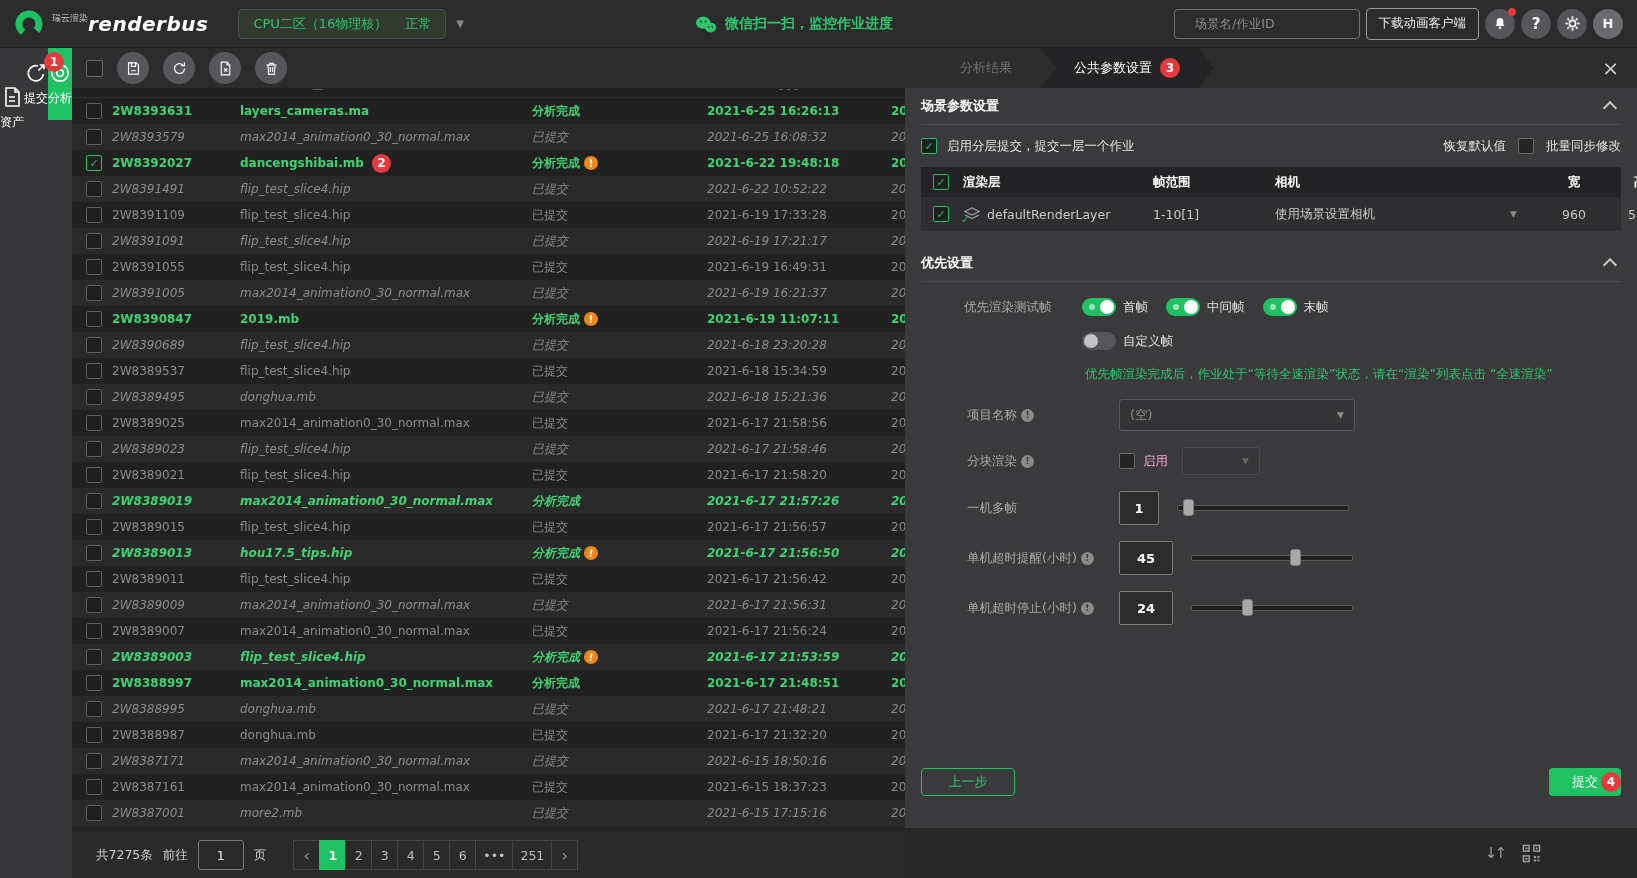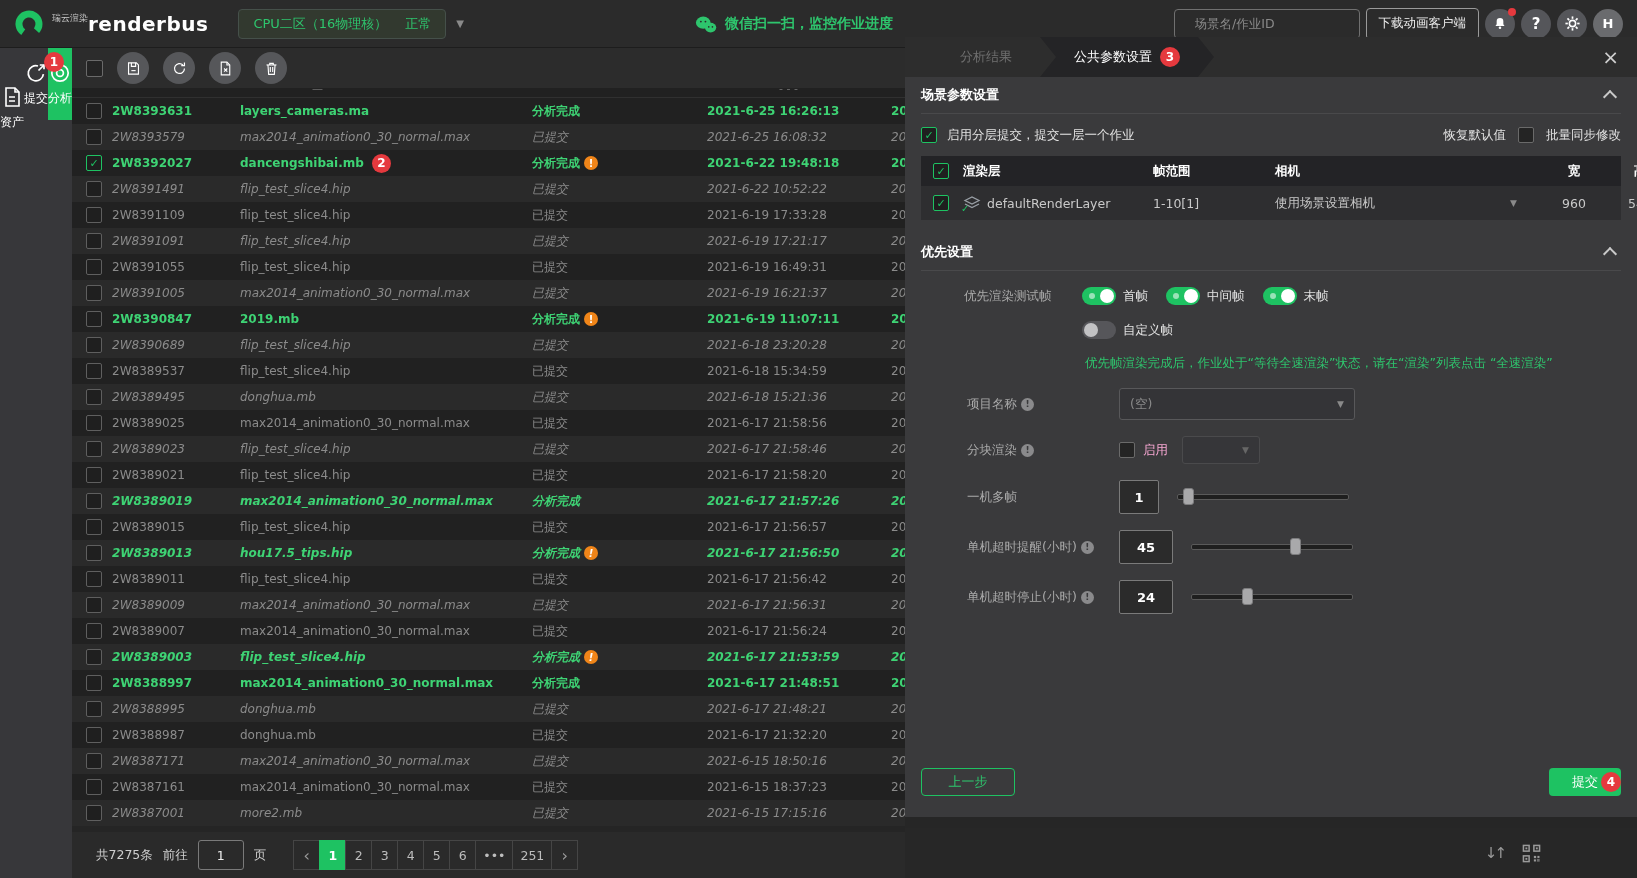--- a/index.html
+++ b/index.html
@@ -4,21 +4,21 @@
 <style>
   html,body{margin:0;padding:0;background:#1c1c1c;font-family:"DejaVu Sans","Liberation Sans",sans-serif;}
   #app{position:relative;width:1637px;height:878px;overflow:hidden;background:#262626;color:#ddd;}
   svg{display:block}
 
   
   #header{position:absolute;top:0;left:0;width:1637px;height:48px;background:#2b2b2b;border-bottom:1px solid #1d1d1d;box-sizing:border-box;display:flex;align-items:center;}
   .brand-wrap{display:flex;align-items:center;gap:8px;margin-left:14px;}
   .brand-text{display:flex;flex-direction:row;line-height:1;}
   .brand-sup{font-size:9px;color:#cfcfcf;margin-bottom:1px;}
-  .brand{font-size:20px;font-weight:bold;color:#fff;letter-spacing:.5px;}
+  .brand{font-size:20px;font-weight:bold;font-style:italic;color:#fff;letter-spacing:.5px;}
   .zone-btn{margin-left:30px;height:28px;display:flex;align-items:center;gap:18px;padding:0 14px;background:#32392f;border:1px solid #45504a;border-radius:4px;color:#2ec56d;font-size:13px;cursor:pointer;}
   .zone-caret{margin-left:10px;color:#8a8a8a;font-size:10px;}
   .wechat{position:absolute;left:695px;top:0;height:48px;display:flex;align-items:center;gap:8px;color:#2ec56d;font-size:14px;font-weight:bold;}
   .hdr-right{margin-left:auto;display:flex;align-items:center;gap:6px;margin-right:14px;}
   .search-box{width:186px;height:30px;border:1px solid #707070;border-radius:4px;display:flex;align-items:center;gap:8px;padding:0 10px;box-sizing:border-box;}
   .search-box input{flex:1;background:transparent;border:none;outline:none;color:#cfcfcf;font-size:12.5px;font-family:inherit;}
   .search-box input::placeholder{color:#8a8a8a;}
   .dl-btn{height:30px;padding:0 12px;border:1px solid #9a9a9a;border-radius:4px;display:flex;align-items:center;color:#eee;font-size:12.5px;cursor:pointer;}
   .circle-btn{width:30px;height:30px;border-radius:50%;background:#55565a;display:flex;align-items:center;justify-content:center;position:relative;cursor:pointer;}
   .circle-btn .dot{position:absolute;top:-1px;right:-1px;width:8px;height:8px;border-radius:50%;background:#e5393e;}
@@ -61,21 +61,21 @@
 
   
   .pagination{position:absolute;left:0;right:0;bottom:0;height:46px;background:#2a2a2a;display:flex;align-items:center;padding-left:24px;font-size:12.5px;color:#cfcfcf;gap:10px;}
   .goto-input{width:40px;height:26px;background:transparent;border:1px solid #7a7a7a;border-radius:3px;color:#eee;text-align:center;font-size:12.5px;font-family:inherit;outline:none;}
   .pager{display:flex;margin-left:18px;}
   .page{min-width:27px;height:30px;border:1px solid #454545;display:flex;align-items:center;justify-content:center;color:#bdbdbd;margin-left:-1px;padding:0 7px;box-sizing:border-box;cursor:pointer;font-size:12.5px;}
   .page.current{background:#1ec262;border-color:#1ec262;color:#fff;font-weight:bold;}
   .page.arrow{font-size:16px;color:#9a9a9a;}
 
   
-  #panel{position:absolute;left:905px;top:37px;width:732px;height:780px;background:#3a3a3c;box-sizing:border-box;}
+  #panel{position:absolute;left:905px;top:48px;width:732px;height:780px;background:#3a3a3c;box-sizing:border-box;}
   .tabbar{height:40px;background:#2d2d2d;display:flex;align-items:center;}
   .tab-inactive{color:#6f6f6f;font-size:13px;margin-left:55px;cursor:pointer;}
   .tab-active{margin-left:28px;height:40px;display:flex;align-items:center;gap:8px;padding:0 34px;background:#242426;color:#fff;font-size:13px;cursor:pointer;
     clip-path:polygon(0 0,calc(100% - 16px) 0,100% 50%,calc(100% - 16px) 100%,0 100%,16px 50%);}
   .close-x{margin-left:auto;margin-right:18px;color:#cfcfcf;font-size:20px;cursor:pointer;line-height:1;}
   .panel-body{padding:0 16px;position:relative;}
   .section-head{height:36px;display:flex;align-items:center;justify-content:space-between;border-bottom:1px solid #49494b;color:#fff;font-size:13px;font-weight:bold;}
   .chev-up{width:8px;height:8px;border-left:2px solid #c9c9c9;border-top:2px solid #c9c9c9;transform:rotate(45deg);margin-right:6px;margin-top:4px;cursor:pointer;}
   .scene-row{height:42px;display:flex;align-items:center;gap:10px;font-size:12.5px;color:#e3e3e3;}
   .scene-right{margin-left:auto;display:flex;align-items:center;gap:12px;color:#e3e3e3;}

